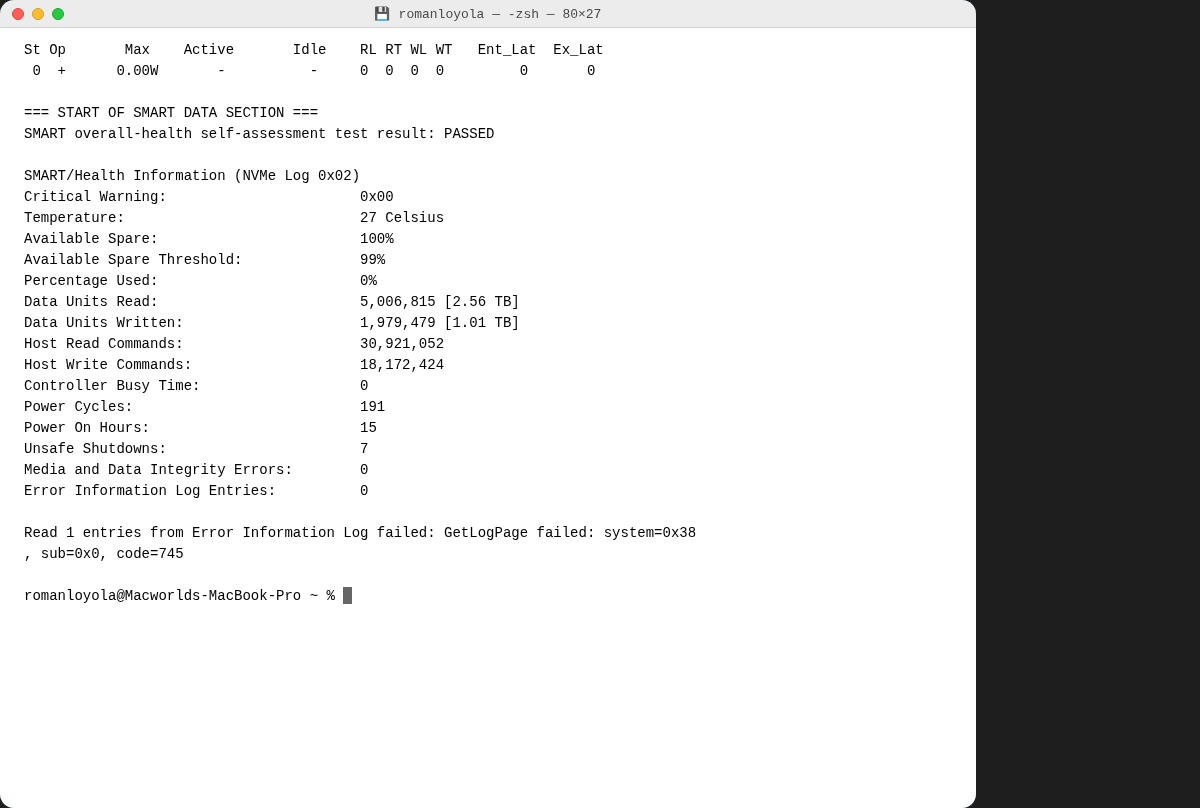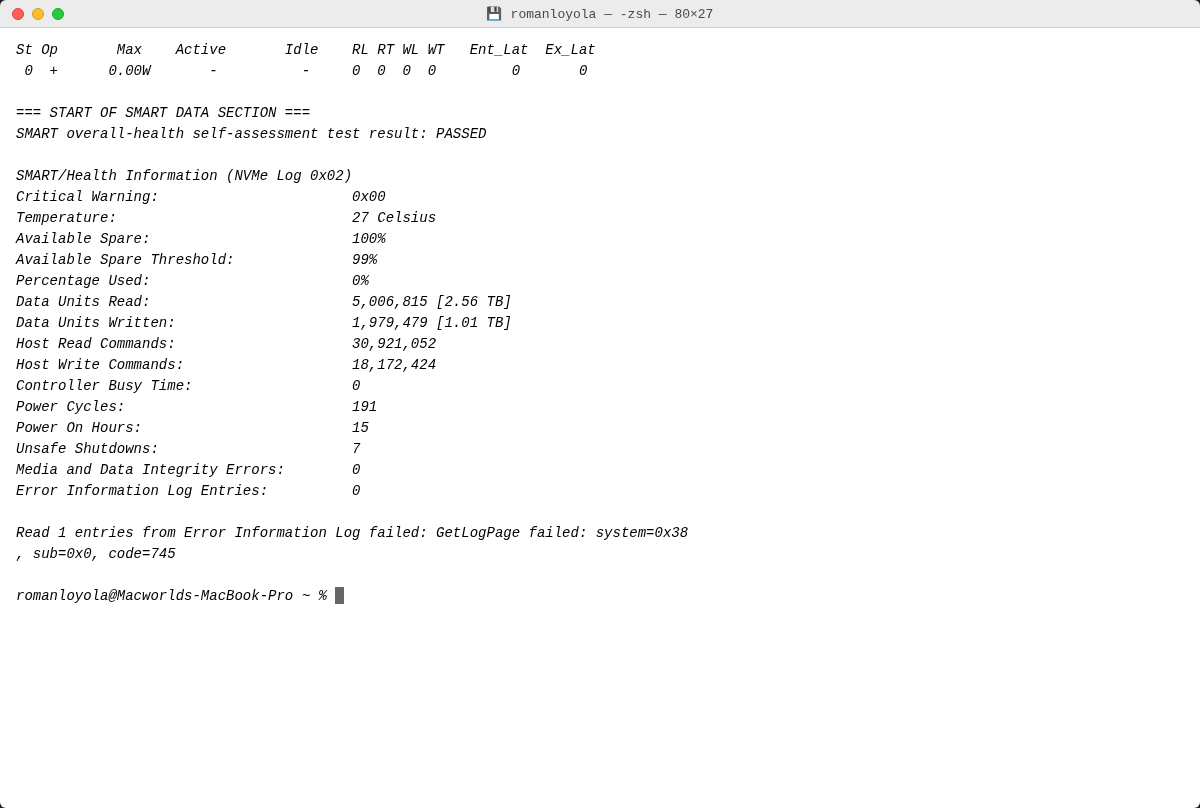--- a/index.html
+++ b/index.html
@@ -10,24 +10,24 @@
 
     body {
       width: 1200px;
       height: 808px;
       background: #1e1e1e;
       font-family: 'Menlo', 'Monaco', 'Courier New', monospace;
       overflow: hidden;
     }
 
     .window {
-      width: 1200px;
+      width: 976px;
       height: 808px;
       background: #0c4a6e;
-      border-radius: 6px;
+      border-radius: 14px;
       overflow: hidden;
       display: flex;
       flex-direction: column;
     }
 
     .titlebar {
       background: #ececec;
       height: 28px;
       display: flex;
       align-items: center;
@@ -61,25 +61,24 @@
       color: #4a4a4a;
       white-space: nowrap;
     }
 
     .terminal-body {
       background: #ffffff;
       color: #000000;
       font-family: 'Menlo', 'Monaco', 'Courier New', monospace;
       font-size: 14px;
       line-height: 1.5;
-      padding: 12px 16px;
+      padding: 12px 24px;
       flex: 1;
       overflow: hidden;
       white-space: pre;
-      font-style: italic;
     }
 
     .cursor {
       display: inline-block;
       width: 9px;
       height: 17px;
       background: #666666;
       vertical-align: text-bottom;
     }
   </style>

